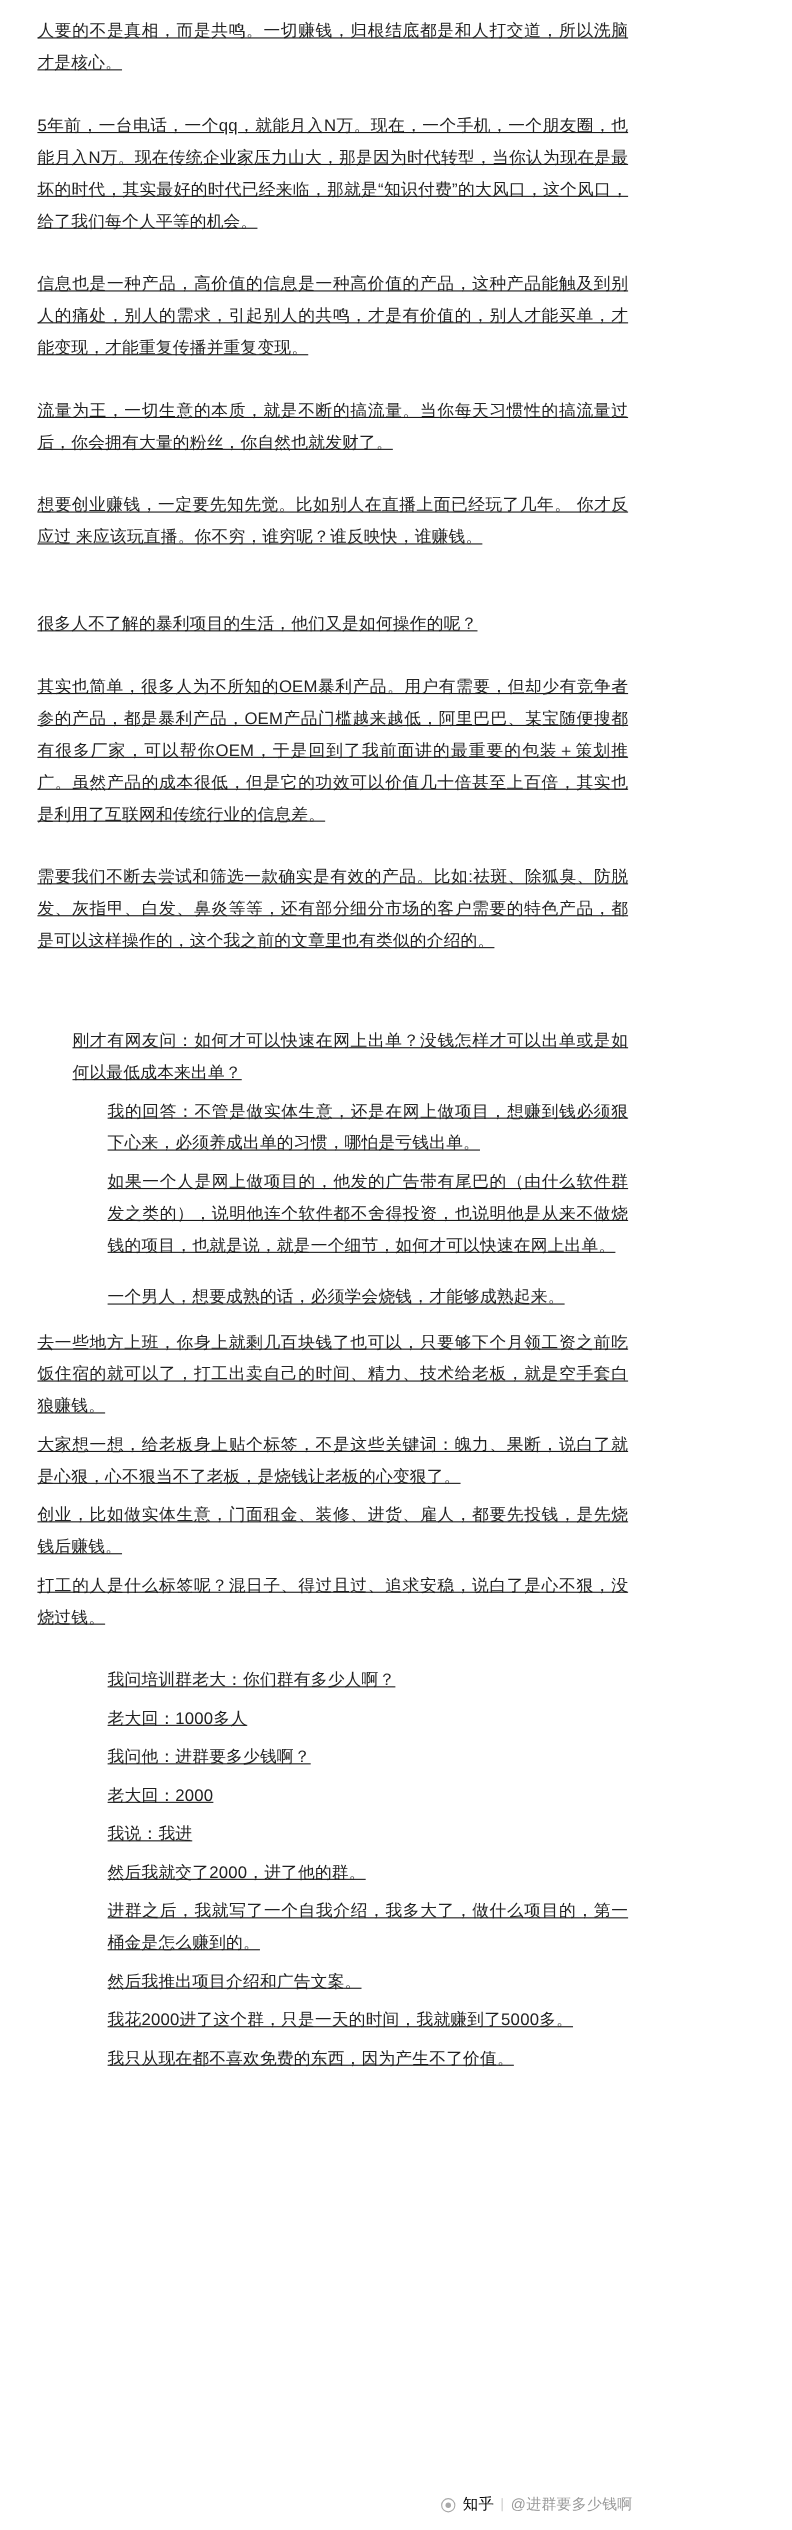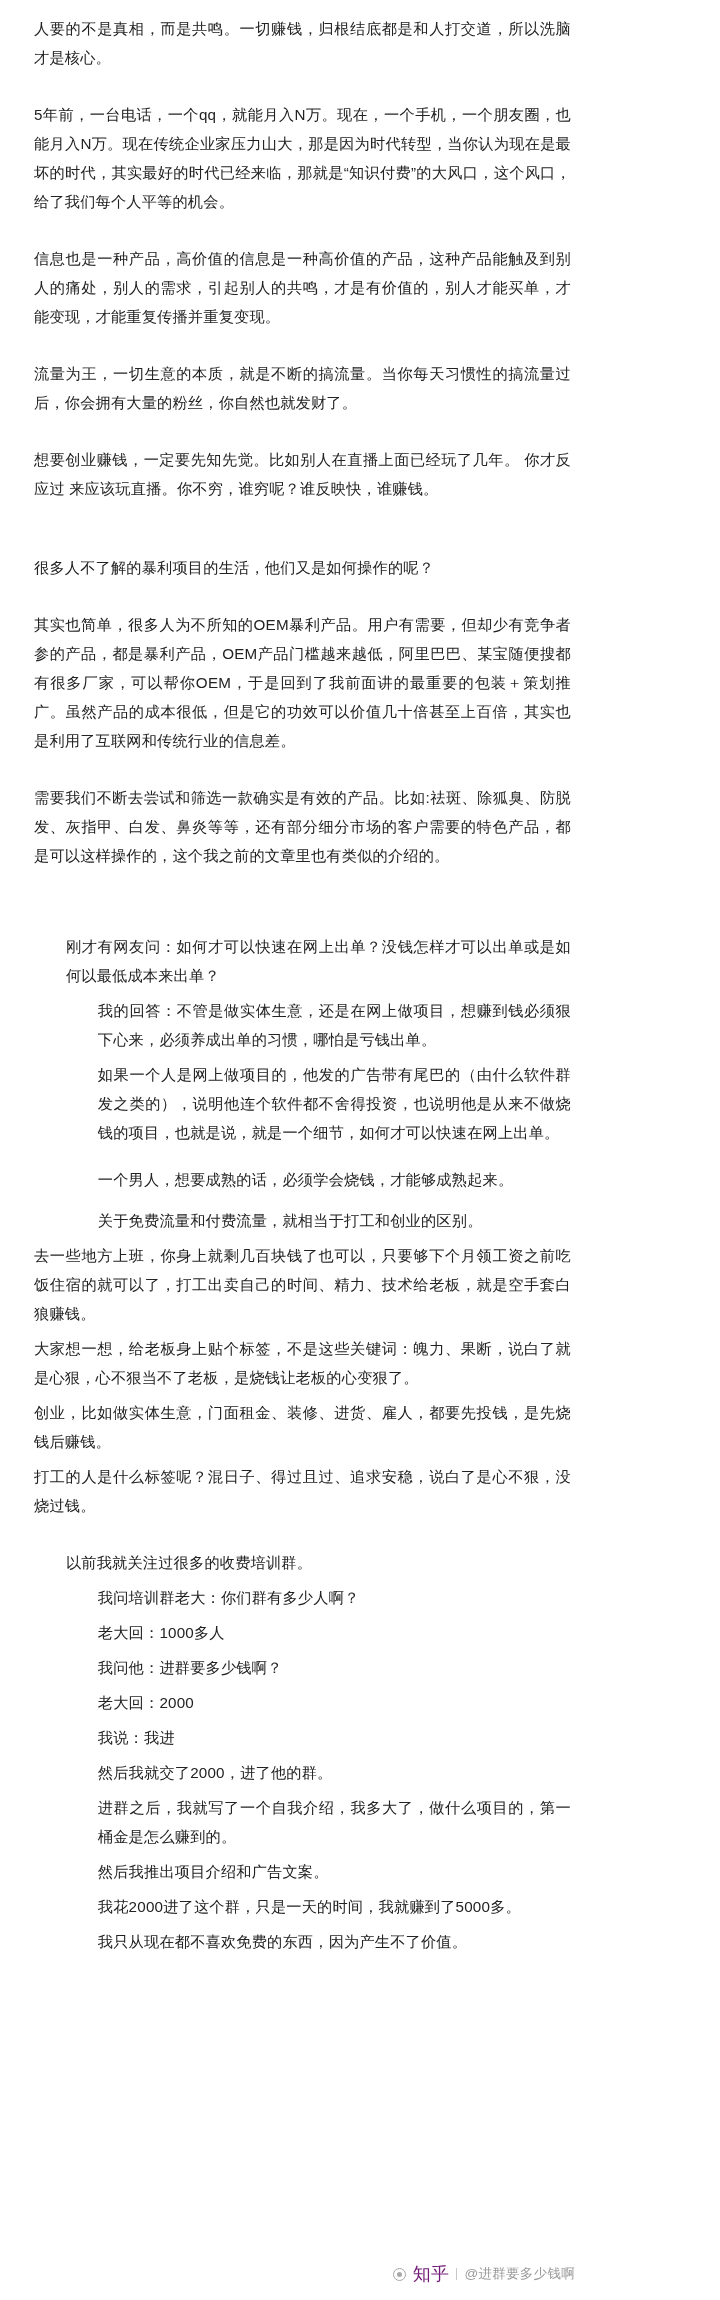--- a/index.html
+++ b/index.html
@@ -14,20 +14,21 @@
     color: #1a1a1a;
     position: relative;
   }
   .page {
     width: 605px;
     min-height: 2300px;
     box-sizing: border-box;
     padding: 14px 34px 0 34px;
     position: relative;
     background: #fff;
+    text-decoration: underline;
   }
   .para {
     font-size: 15.2px;
     line-height: 29px;
     color: #222222;
     margin: 0 0 28px 0;
     text-align: justify;
     letter-spacing: 0.2px;
     white-space: pre-wrap;
   }
@@ -57,22 +58,22 @@
     right: 30px;
     bottom: 14px;
     display: flex;
     align-items: center;
     gap: 7px;
     font-size: 13.5px;
     color: #9a9a9a;
     letter-spacing: 0.3px;
   }
   .zhihu-logo {
-    font-size: 18px;
-    color: #701a75;
+    font-size: 14px;
+    color: #000000;
     font-family: "Liberation Serif", serif;
   }
   .wm-sep {
     display: inline-block;
     width: 1px;
     height: 12px;
     background: #c9c9c9;
   }
   .wm-icon {
     display: inline-block;
@@ -115,29 +116,27 @@
 
     <div class="spacer-lg"></div>
 
     <p class="para ind2 small-gap">刚才有网友问：如何才可以快速在网上出单？没钱怎样才可以出单或是如何以最低成本来出单？</p>
     <p class="para ind3 small-gap">我的回答：不管是做实体生意，还是在网上做项目，想赚到钱必须狠下心来，必须养成出单的习惯，哪怕是亏钱出单。</p>
     <p class="para ind3 small-gap">如果一个人是网上做项目的，他发的广告带有尾巴的（由什么软件群发之类的），说明他连个软件都不舍得投资，也说明他是从来不做烧钱的项目，也就是说，就是一个细节，如何才可以快速在网上出单。</p>
 
     <div class="spacer-sm"></div>
 
     <p class="para ind3 nogap">一个男人，想要成熟的话，必须学会烧钱，才能够成熟起来。</p>
-    <p class="para ind3 small-gap">关于免费流量和付费流量，就相当于打工和创业的区别。</p>
     <p class="para small-gap">去一些地方上班，你身上就剩几百块钱了也可以，只要够下个月领工资之前吃饭住宿的就可以了，打工出卖自己的时间、精力、技术给老板，就是空手套白狼赚钱。</p>
     <p class="para small-gap">大家想一想，给老板身上贴个标签，不是这些关键词：魄力、果断，说白了就是心狠，心不狠当不了老板，是烧钱让老板的心变狠了。</p>
     <p class="para small-gap">创业，比如做实体生意，门面租金、装修、进货、雇人，都要先投钱，是先烧钱后赚钱。</p>
     <p class="para small-gap">打工的人是什么标签呢？混日子、得过且过、追求安稳，说白了是心不狠，没烧过钱。</p>
 
     <div class="spacer-md"></div>
 
-    <p class="para ind2 small-gap">以前我就关注过很多的收费培训群。</p>
     <p class="para ind3 small-gap">我问培训群老大：你们群有多少人啊？</p>
     <p class="para ind3 small-gap">老大回：1000多人</p>
     <p class="para ind3 small-gap">我问他：进群要多少钱啊？</p>
     <p class="para ind3 small-gap">老大回：2000</p>
     <p class="para ind3 small-gap">我说：我进</p>
     <p class="para ind3 small-gap">然后我就交了2000，进了他的群。</p>
     <p class="para ind3 small-gap">进群之后，我就写了一个自我介绍，我多大了，做什么项目的，第一桶金是怎么赚到的。</p>
     <p class="para ind3 small-gap">然后我推出项目介绍和广告文案。</p>
     <p class="para ind3 small-gap">我花2000进了这个群，只是一天的时间，我就赚到了5000多。</p>
     <p class="para ind3 small-gap">我只从现在都不喜欢免费的东西，因为产生不了价值。</p>

